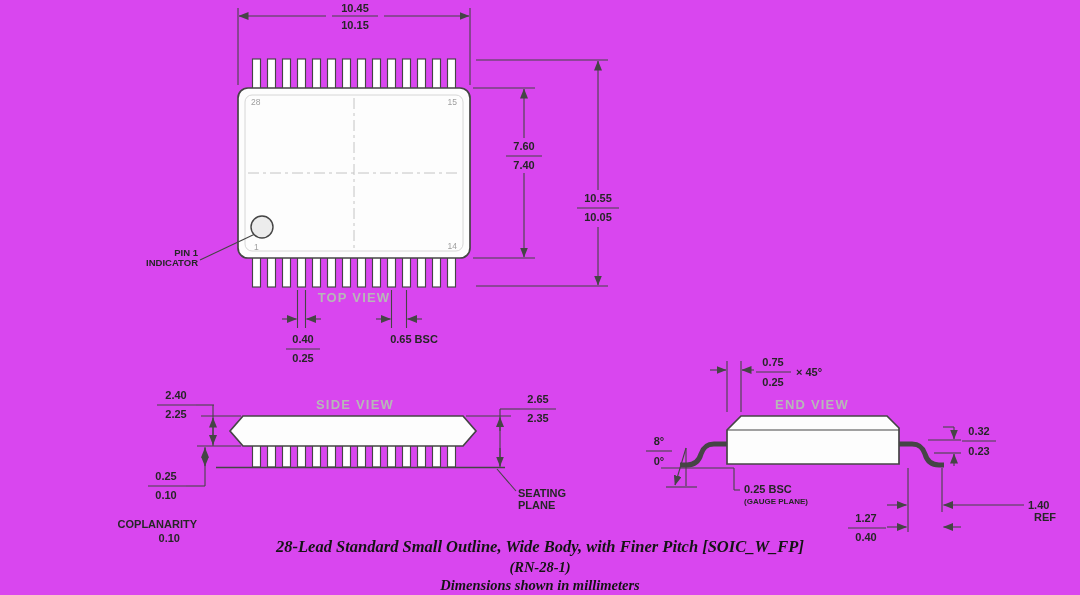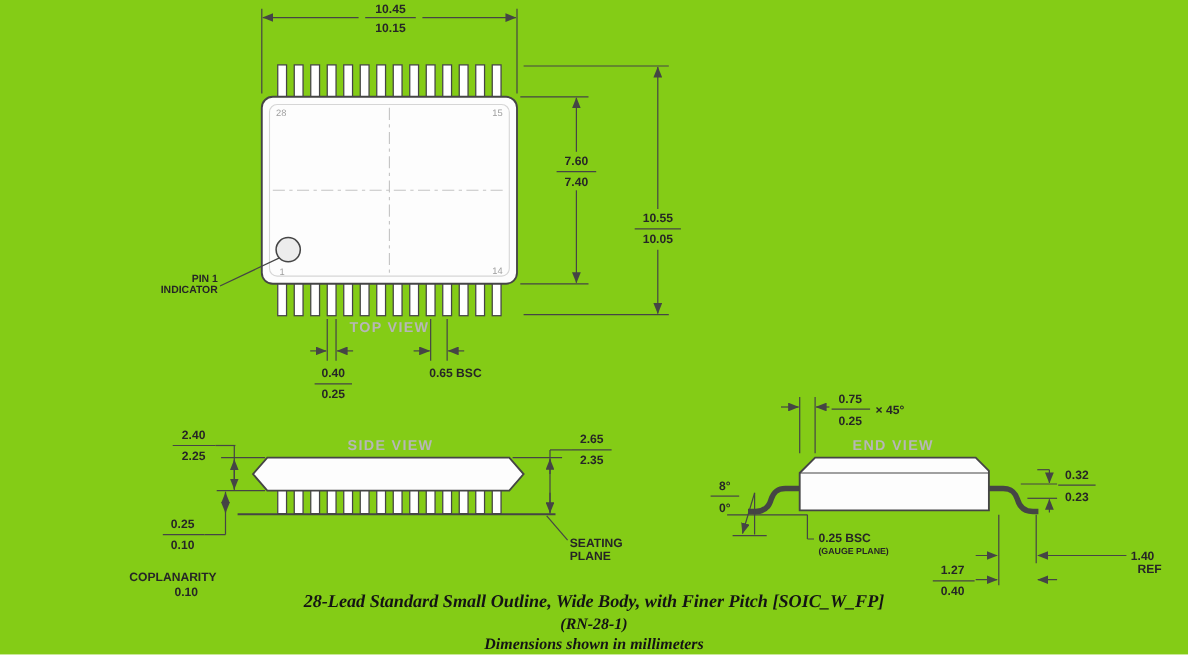--- a/index.html
+++ b/index.html
@@ -1,16 +1,16 @@
 <!DOCTYPE html>
 <html><head>
 <meta charset="utf-8">
 <style>
   html,body{margin:0;padding:0;background:#ffffff;}
-  .page{position:relative;width:1080px;height:595px;background:#84cc16;overflow:hidden;}
+  .page{position:relative;width:1080px;height:595px;background:#d946ef;overflow:hidden;}
   svg{display:block;}
   .ln{stroke:#454545;stroke-width:1.1;fill:none;}
   .ln2{stroke:#454545;stroke-width:1.7;fill:none;}
   .thin{stroke:#d6d6d6;stroke-width:1;fill:none;}
   .cl{stroke:#c4c4c4;stroke-width:1;fill:none;stroke-dasharray:11 4 3 4;}
   .body-shape{fill:#fdfdfd;stroke:#454545;stroke-width:1.7;}
   .pins rect{fill:#ffffff;stroke:#454545;stroke-width:1.15;}
   .lead{fill:none;stroke:#454545;stroke-width:5;stroke-linejoin:round;stroke-linecap:butt;}
   text{font-family:"Liberation Sans",sans-serif;}
   .dim{font-size:11px;font-weight:bold;fill:#262626;}

